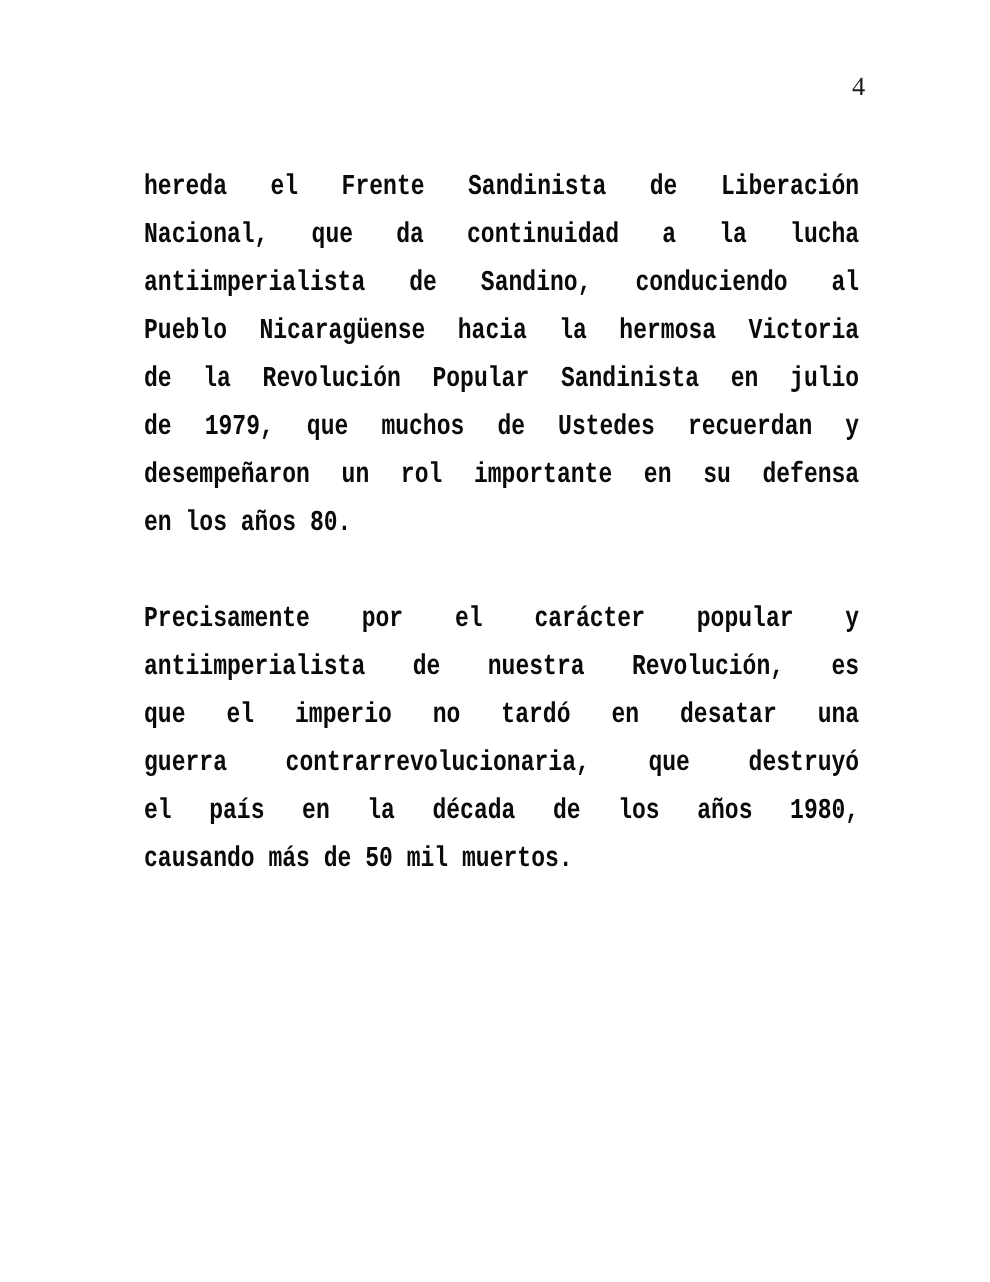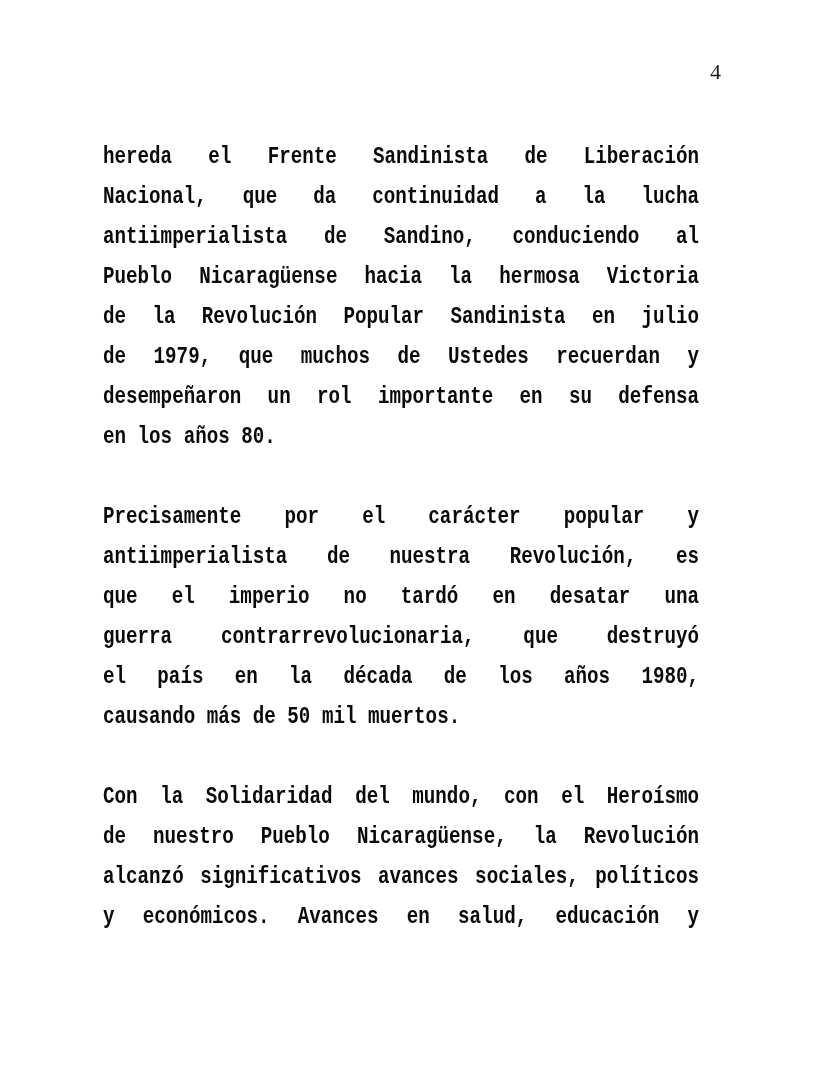--- a/index.html
+++ b/index.html
@@ -19,21 +19,21 @@
     position: absolute;
     top: 61px;
     right: 104px;
     font-family: "Liberation Serif", serif;
     font-size: 22px;
     line-height: 1;
     color: #1c1c1c;
   }
   .document-body {
     position: absolute;
-    left: 103px;
+    left: 120px;
     top: 137px;
     width: 596px;
   }
   .paragraph + .paragraph {
     margin-top: 40px;
   }
   .line {
     font-family: "Liberation Mono", monospace;
     font-weight: bold;
     font-size: 24px;
@@ -67,20 +67,14 @@
         <div class="line flush">en los años 80.</div>
       </div>
       <div class="paragraph">
         <div class="line">Precisamente por el carácter popular y</div>
         <div class="line">antiimperialista de nuestra Revolución, es</div>
         <div class="line">que el imperio no tardó en desatar una</div>
         <div class="line">guerra contrarrevolucionaria, que destruyó</div>
         <div class="line">el país en la década de los años 1980,</div>
         <div class="line flush">causando más de 50 mil muertos.</div>
       </div>
-      <div class="paragraph">
-        <div class="line">Con la Solidaridad del mundo, con el Heroísmo</div>
-        <div class="line">de nuestro Pueblo Nicaragüense, la Revolución</div>
-        <div class="line">alcanzó significativos avances sociales, políticos</div>
-        <div class="line">y económicos. Avances en salud, educación y</div>
-      </div>
     </div>
 </div>
 
 </body></html>

